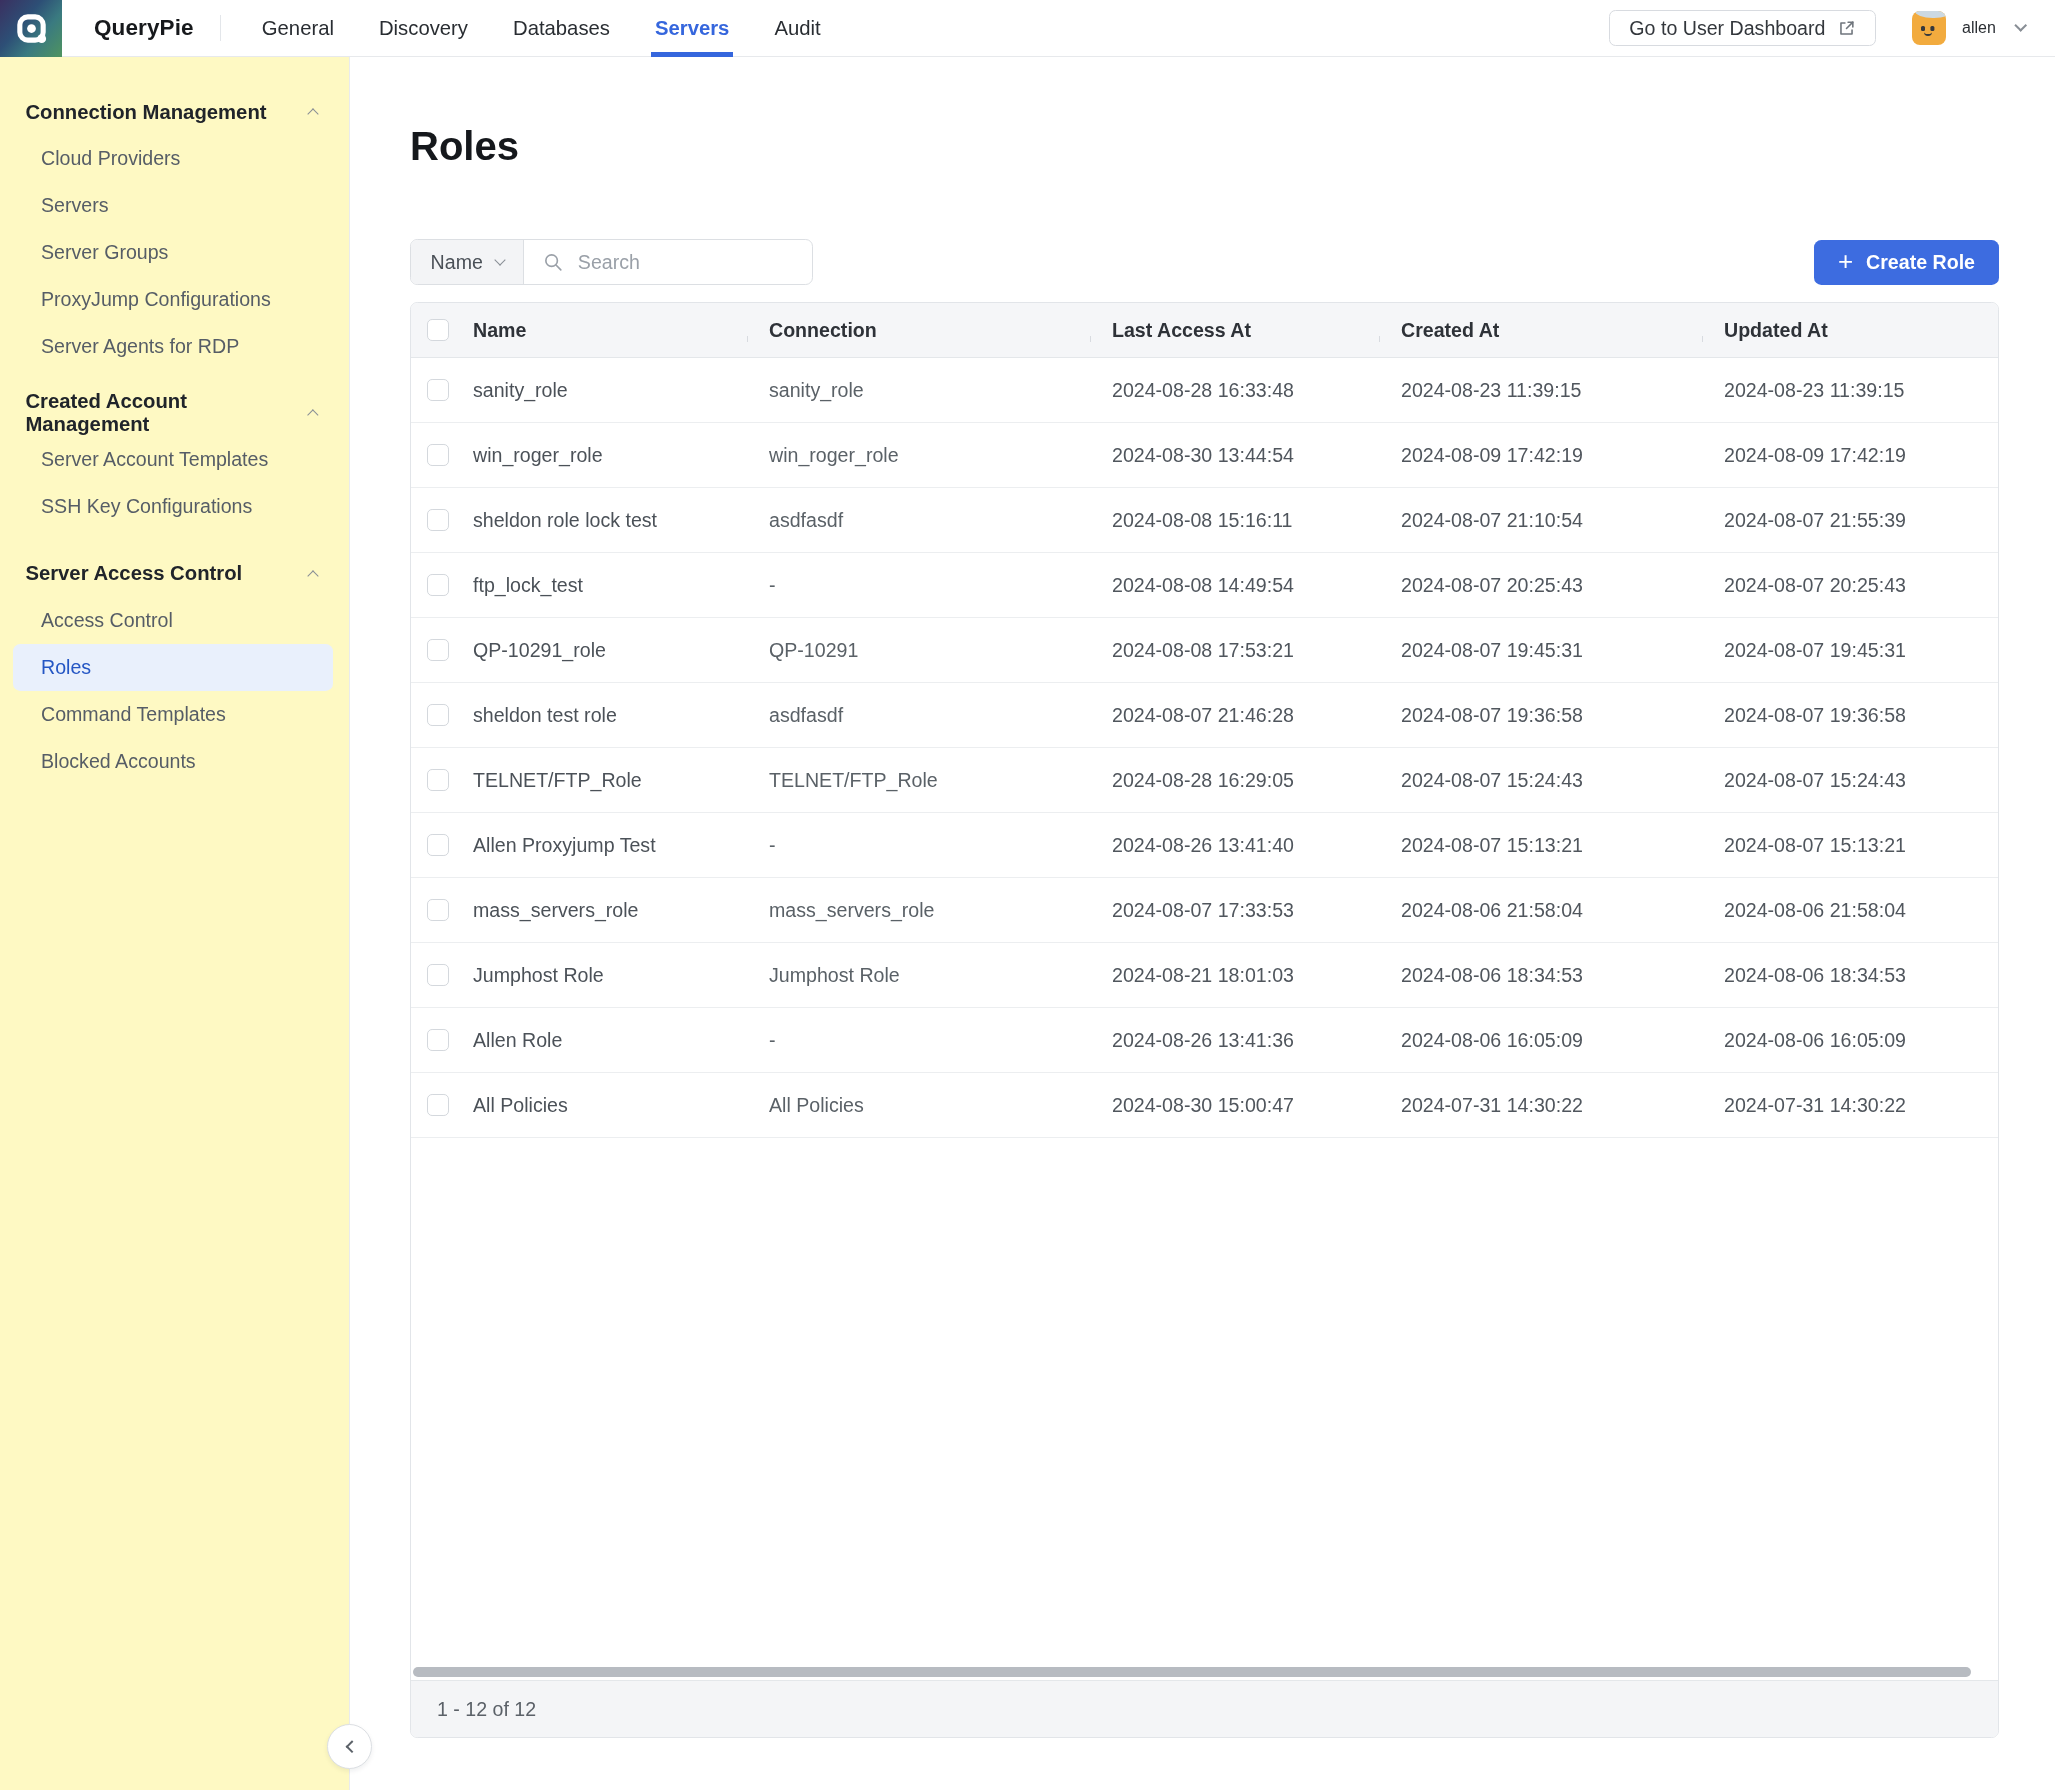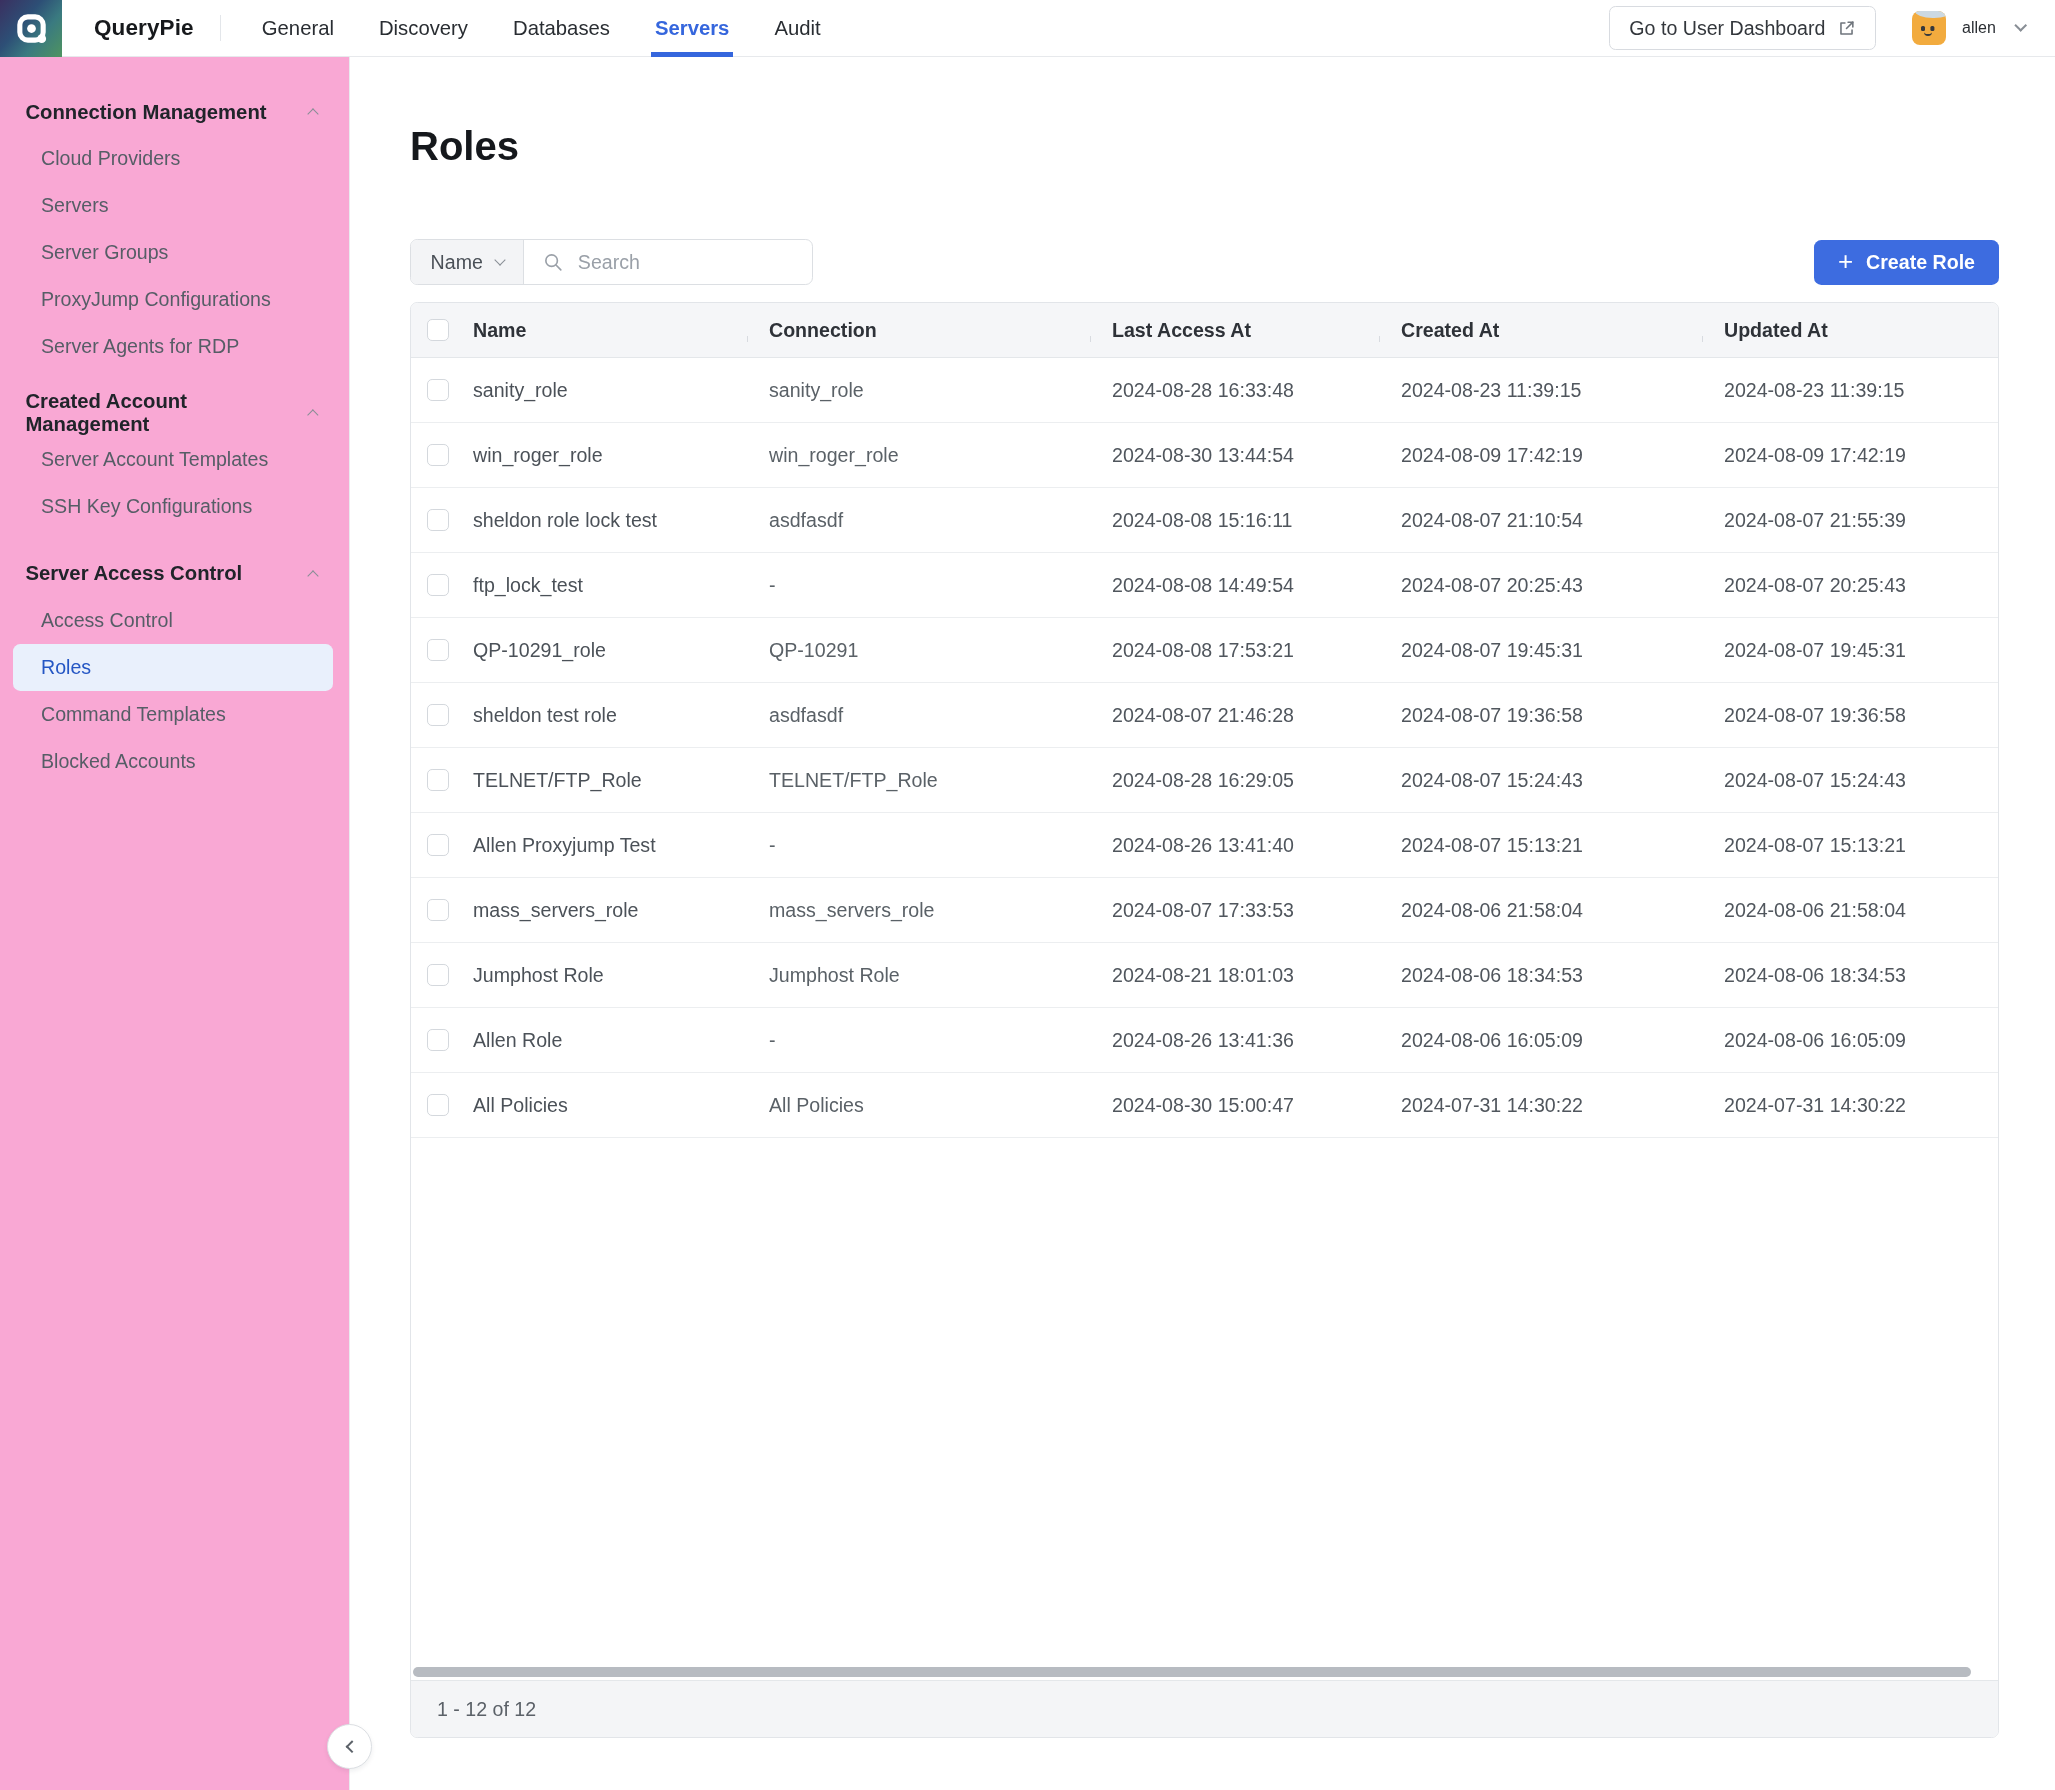--- a/index.html
+++ b/index.html
@@ -14,21 +14,21 @@
           background:linear-gradient(130deg,#3a3060 0%,#2d4f76 38%,#3a7a80 65%,#4f9460 100%);
           display:flex; align-items:center; justify-content:center; }
   .brand { font-size:22.5px; font-weight:700; color:#17191c; margin-left:32px; letter-spacing:0.1px; }
   .nav-divider { width:0.7px; height:26px; background:#e3e6ea; margin:0 19px 0 26px; }
   .nav-item { font-size:20.3px; color:#292d32; padding:0 22.5px; height:57px; line-height:57px;
               position:relative; cursor:pointer; white-space:nowrap; }
   .nav-item.active { color:#3566dd; font-weight:700; }
   .nav-item.active::after { content:""; position:absolute; left:19px; right:19px; bottom:0;
                             height:4.4px; background:#3566dd; }
   .nav-right { margin-left:auto; display:flex; align-items:center; padding-right:30.5px; }
-  .dash-btn { height:44px; border:0.7px solid #d8dbe0; border-radius:6.5px; background:#fff;
+  .dash-btn { height:36px; border:0.7px solid #d8dbe0; border-radius:6.5px; background:#fff;
               display:flex; align-items:center; gap:11.6px; padding:0 19px; font-size:19.6px;
               color:#33373c; cursor:pointer; font-family:inherit; }
   .user-menu { display:flex; align-items:center; margin-left:36px; cursor:pointer; }
   .avatar { position:relative; width:34px; height:34px; border-radius:8px; background:#f2ab3e; overflow:hidden; }
   .avatar::before { content:""; position:absolute; top:-7.3px; left:2.9px; right:-5.8px; height:14.5px;
                     background:#ccd9e2; border-radius:50%; }
   .avatar::after { content:""; position:absolute; left:9.4px; top:15.2px; width:3.6px; height:5.1px;
                    background:#35383c; border-radius:1.5px; box-shadow:9.4px 0 0 #35383c; }
   .avatar .mouth { position:absolute; left:11.6px; top:19.6px; width:8px; height:5.8px;
                    border-bottom:2.2px solid #35383c; border-radius:0 0 6.5px 6.5px; }
@@ -36,21 +36,21 @@
 
   
   .chev { display:inline-block; width:9.4px; height:9.4px;
           border-right:2.2px solid #888e95; border-bottom:2.2px solid #888e95; }
   .chev.down { transform:rotate(45deg); margin-top:-4.4px; }
   .chev.up { transform:rotate(-135deg); margin-top:4.4px; }
   .chev.left { transform:rotate(135deg); margin-left:4.4px; }
   .chev.sm { width:8px; height:8px; border-width:1.8px; }
 
   
-  .sidebar { position:absolute; top:57px; left:0; bottom:0; width:350px; background:#f9a8d4;
+  .sidebar { position:absolute; top:57px; left:0; bottom:0; width:350px; background:#fef9c3;
              border-right:0.7px solid #e9ebee; padding-top:32px; }
   .side-section { margin-bottom:20.3px; }
   .side-title { height:46px; display:flex; align-items:center; justify-content:space-between;
                 padding:0 32px 0 25.4px; font-size:20.3px; font-weight:700; color:#20242a; cursor:pointer; }
   .side-item { height:47px; line-height:47px; margin:0 16px 0 13px; padding-left:28px;
                border-radius:7.3px; font-size:19.6px; color:#565d66; cursor:pointer;
                white-space:nowrap; overflow:hidden; }
   .side-item.selected { background:#e9f0fc; color:#2456c4; }
 
   .collapse-btn { position:absolute; left:327px; top:1724px; width:45px; height:45px;

